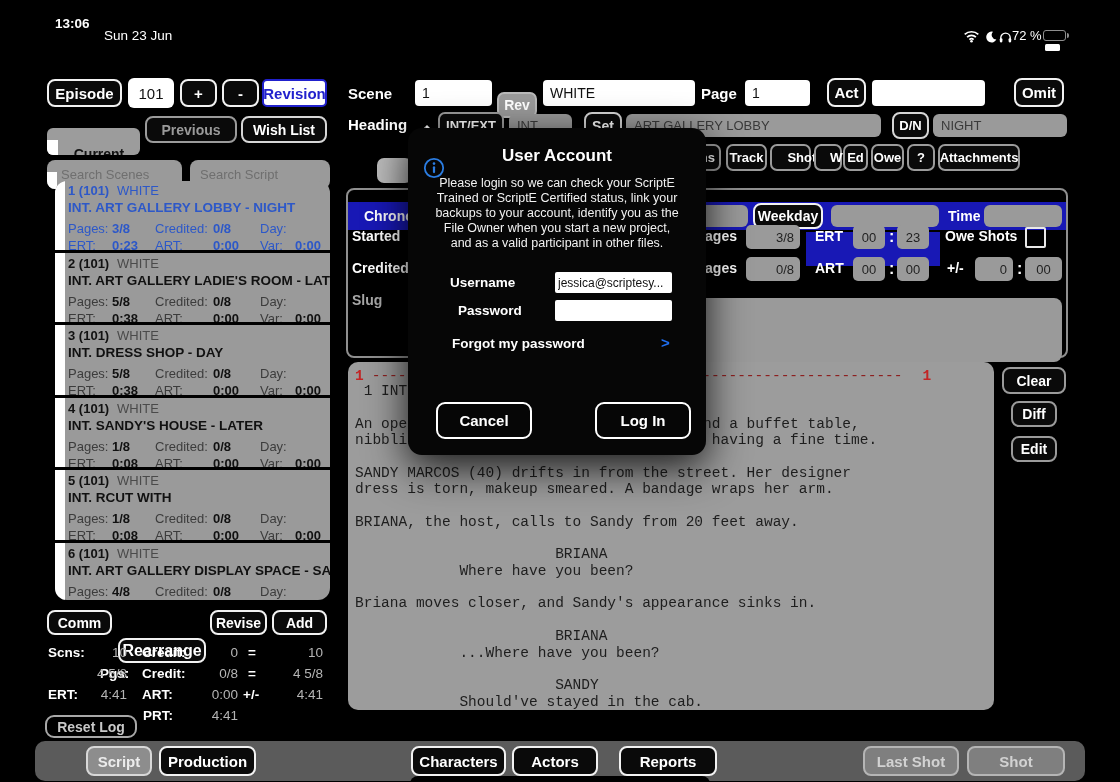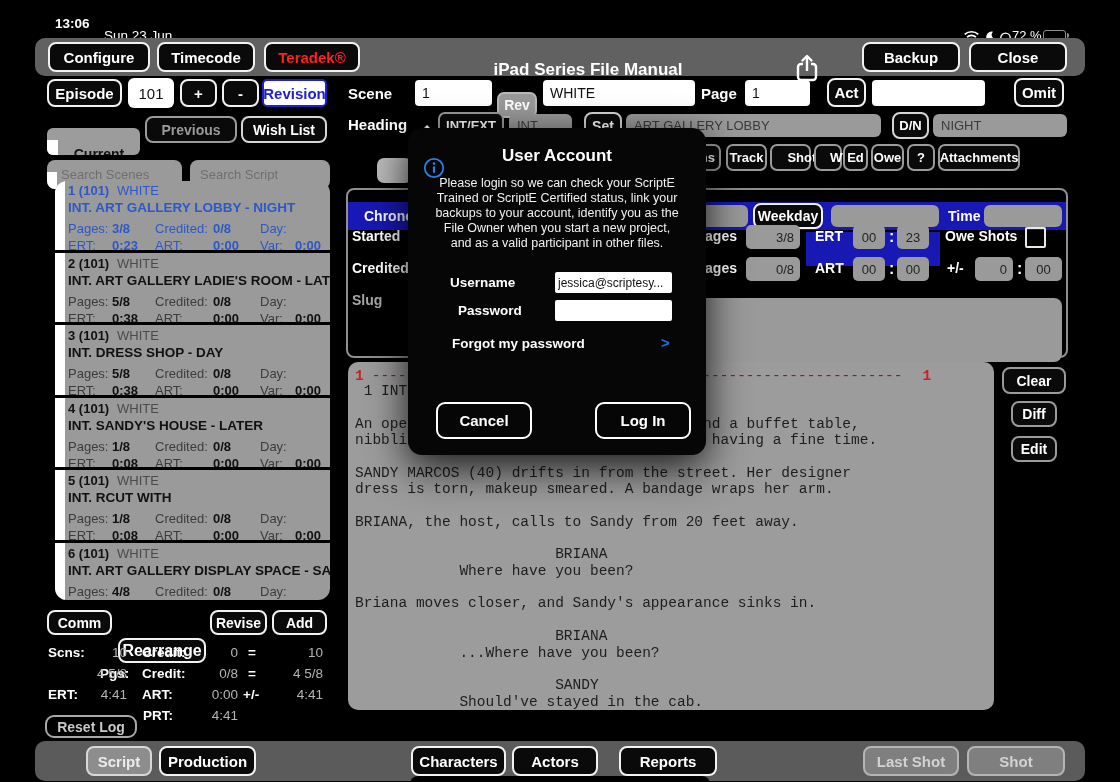--- a/index.html
+++ b/index.html
@@ -91,36 +91,20 @@
           <rect x="9.6" y="7.2" width="2.6" height="4.2" rx="1.1" fill="#fff"></rect>
         </svg>
     </span>
     <span class="abs" style="left:1012px;top:4px;font-size:13px;color:#fff;">72 %</span>
     <span class="abs" style="left:1043px;top:6px;width:23px;height:11px;border:1px solid #8e8e8e;border-radius:3px;">
       <span class="abs" style="left:1px;top:1px;width:15px;height:7px;background:#fff;border-radius:1.5px;"></span>
     </span>
     <span class="abs" style="left:1067px;top:9px;width:2px;height:5px;background:#8e8e8e;border-radius:0 2px 2px 0;"></span>
   </div>
 
-  <div class="abs" style="left:35px;top:26px;width:1050px;height:38px;background:#616161;border-radius:10px;">
-    <div class="btn" style="left:13px;top:4px;width:102px;height:30px;">Configure</div>
-    <div class="btn" style="left:122px;top:4px;width:98px;height:30px;">Timecode</div>
-    <div class="btn" style="left:229px;top:4px;width:96px;height:30px;color:#ff2020;">Teradek®</div>
-    <div class="abs" style="left:400px;top:10px;width:306px;text-align:center;font-size:17px;font-weight:bold;color:#fff;">iPad Series File Manual</div>
-    <span class="abs" style="left:758px;top:3px;">
-      <svg width="28" height="32" viewBox="0 0 28 32">
-          <rect x="5" y="11" width="18" height="16" rx="3" stroke="#fff" stroke-width="2.4" fill="none"></rect>
-          <rect x="10" y="9.5" width="8" height="4" fill="#616161"></rect>
-          <path d="M14 18 V3.5" stroke="#fff" stroke-width="2.4" fill="none"></path>
-          <path d="M9.5 7.5 L14 3 L18.5 7.5" stroke="#fff" stroke-width="2.4" fill="none" stroke-linecap="round" stroke-linejoin="round"></path>
-        </svg>
-    </span>
-    <div class="btn" style="left:827px;top:4px;width:98px;height:30px;">Backup</div>
-    <div class="btn" style="left:934px;top:4px;width:98px;height:30px;">Close</div>
-  </div>
 
   <div class="btn" style="left:47px;top:79px;width:75px;height:28px;">Episode</div>
   <input class="winput" style="left: 128px; top: 78px; width: 46px; height: 30px; text-align: center; font-size: 15px; border-radius: 6px;" value="101">
   <div class="btn" style="left:180px;top:79px;width:37px;height:28px;">+</div>
   <div class="btn" style="left:222px;top:79px;width:37px;height:28px;">-</div>
   <div class="btn" style="left:262px;top:79px;width:65px;height:28px;background:#fff;border-color:#2121cc;color:#2121cc;border-radius:5px;">Revision</div>
 
   <div class="abs" style="left:47px;top:116px;width:93px;height:27px;background:#9c9c9c;border-radius:6px;overflow:hidden;">
     <span class="abs" style="left:0;top:0;width:11px;height:27px;background:#fff;"></span>
     <span class="abs" style="left:11px;top:0;width:82px;height:27px;display:flex;align-items:center;justify-content:center;color:#111;font-weight:bold;font-size:14px;">Current</span>

